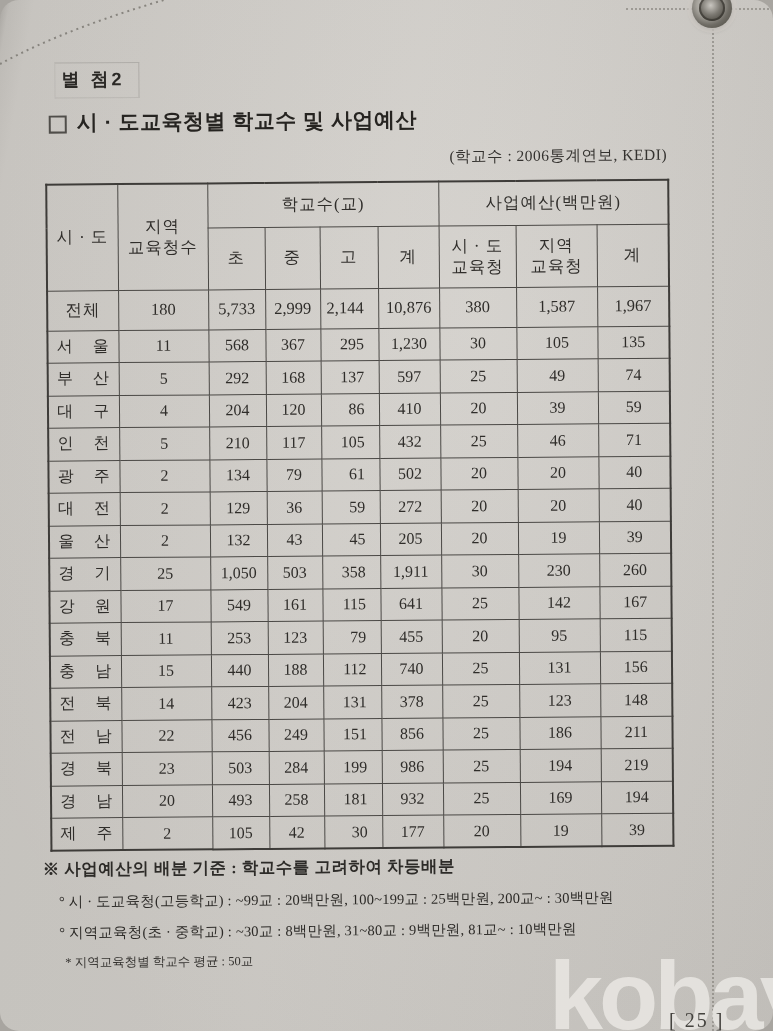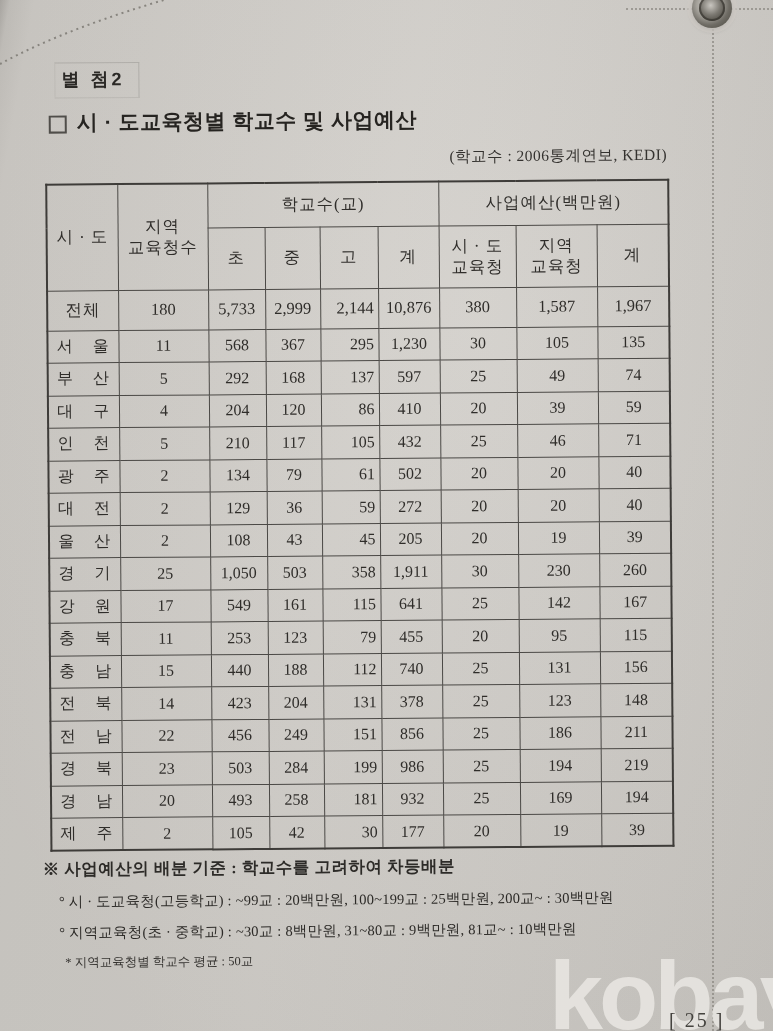--- a/index.html
+++ b/index.html
@@ -6,20 +6,21 @@
   body{
     width:773px;height:1031px;overflow:hidden;background:#a8a5a0;
     font-family:"Liberation Serif", serif;
   }
   .photo{
     position:relative;width:773px;height:1031px;overflow:hidden;
     background:
       radial-gradient(ellipse at 62% 30%, rgba(255,255,255,0.10), rgba(0,0,0,0.05) 85%),
       linear-gradient(100deg,#aeaba6 0px,#c6c3be 10px,#cfccc7 34px,#d2cfca 45%,#cac7c2 100%);
     color:#2e2c29;
+    border-radius:19px;
   }
   
   .dash-h{position:absolute;top:8px;left:626px;width:147px;border-top:2px dotted #8d8a84;opacity:.75;}
   .dash-v{position:absolute;top:14px;left:712px;height:1020px;border-left:2px dotted #8d8a84;opacity:.75;}
   
   .screw{
     position:absolute;left:692px;top:-12px;width:40px;height:40px;border-radius:50%;
     background:radial-gradient(circle at 42% 42%, #dddbd7 0%, #a3a099 38%, #6e6b64 62%, #454239 100%);
     box-shadow:0 0 0 5px rgba(205,202,196,.75), 0 2px 5px rgba(0,0,0,.35);
   }
@@ -52,21 +53,21 @@
     border:1px solid #4b4946;text-align:center;vertical-align:middle;
     font-weight:normal;color:#2f2d2a;overflow:hidden;
   }
   thead tr.group-row{height:44px;}
   thead tr.sub-row{height:62px;}
   thead th{font-size:16.5px;letter-spacing:1px;}
   th.h-multi{white-space:pre-line;line-height:1.3;margin-top:33px;}
   tbody tr{height:32.5px;font-size:16px;}
   tbody tr.total-row{height:40px;font-size:16.5px;}
   tbody td.c0{letter-spacing:1px;word-spacing:14px;}
-  tbody td.c4{text-align:right;padding-right:4px;}
+  tbody td.c4{text-align:right;padding-right:14px;}
   
   .footnotes{position:absolute;left:40px;top:856px;width:660px;color:#2d2b28;}
   .fn-main{font-size:16.5px;font-weight:700;letter-spacing:.5px;margin:0 0 12px 0;}
   .fn-item{font-size:14.5px;letter-spacing:.2px;margin:0 0 12px 16px;}
   .fn-small{font-size:12.5px;margin:2px 0 0 22px;color:#34322f;}
   
   .watermark{
     position:absolute;left:549px;top:947px;
     font-family:"Liberation Sans",sans-serif;font-weight:700;font-size:97px;line-height:1;
     letter-spacing:-4px;color:rgba(230,228,223,.92);white-space:nowrap;
@@ -203,21 +204,21 @@
             <td class="c3">36</td>
             <td class="c4">59</td>
             <td class="c5">272</td>
             <td class="c6">20</td>
             <td class="c7">20</td>
             <td class="c8">40</td>
           </tr>
           <tr>
             <td class="c0">울 산</td>
             <td class="c1">2</td>
-            <td class="c2">108</td>
+            <td class="c2">132</td>
             <td class="c3">43</td>
             <td class="c4">45</td>
             <td class="c5">205</td>
             <td class="c6">20</td>
             <td class="c7">19</td>
             <td class="c8">39</td>
           </tr>
           <tr>
             <td class="c0">경 기</td>
             <td class="c1">25</td>

